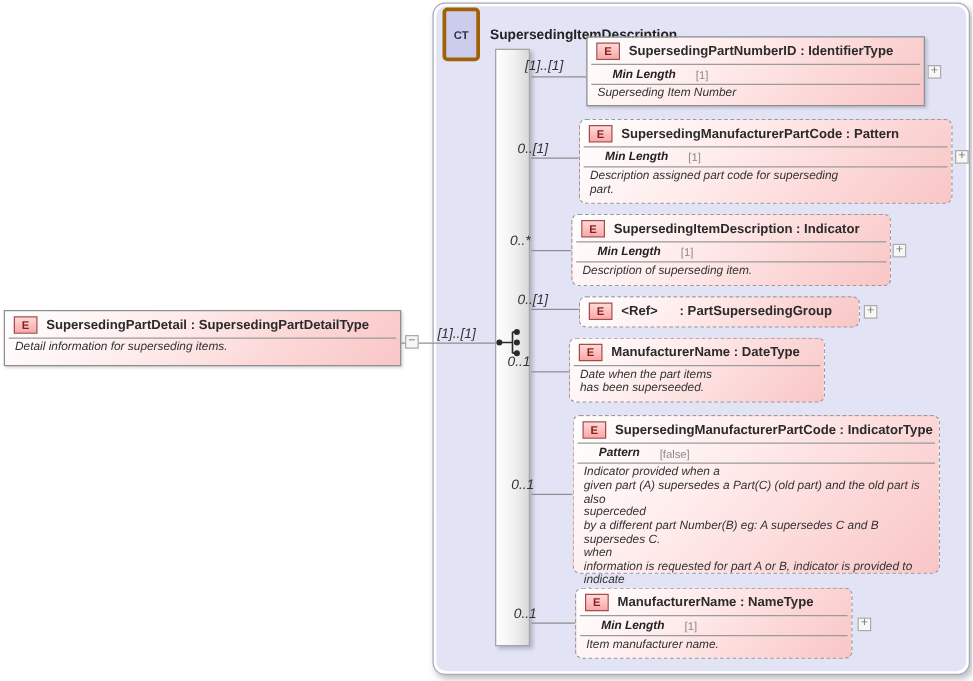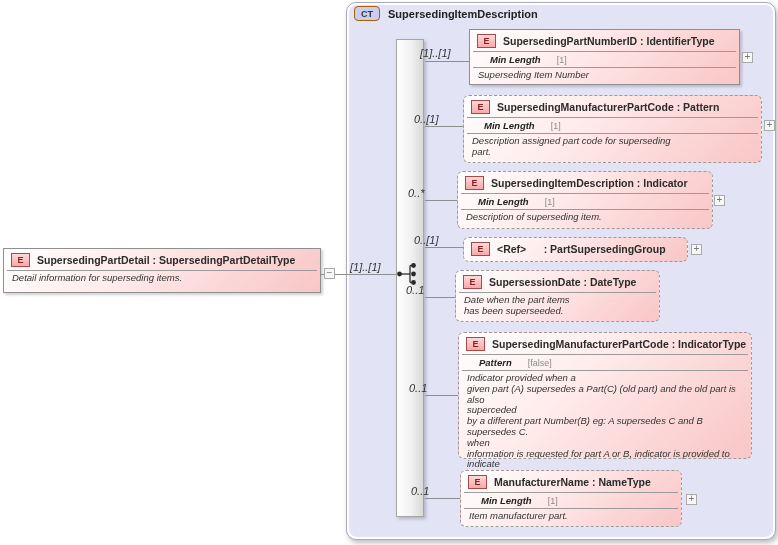--- a/index.html
+++ b/index.html
@@ -6,21 +6,21 @@
   #stage{position:relative;width:778px;height:545px;background:#ffffff;overflow:hidden;
          font-family:"Liberation Sans",sans-serif;}
 
   
   .ct-outer{position:absolute;left:346px;top:2px;width:428px;height:536px;
             background:#ffffff;border:1px solid #a9a9b9;border-radius:10px;
             box-shadow:2px 3px 5px rgba(110,110,125,0.45);}
   .ct-inner{position:absolute;left:2px;top:2px;right:2px;bottom:2px;
             background:#e3e3f6;border-radius:8px;}
   .ct-header{position:absolute;left:354px;top:6px;display:flex;align-items:center;gap:8px;}
-  .ct-badge{min-width:20px;height:13px;padding:0 2px;background:#ccccec;border:1px solid #a16207;
+  .ct-badge{min-width:20px;height:13px;padding:12px 2px;background:#ccccec;border:3px solid #a16207;
             border-radius:4px;color:#333344;font-size:9px;font-weight:bold;
             display:flex;align-items:center;justify-content:center;}
   .ct-title{font-size:11px;font-weight:bold;color:#222222;}
 
   
   .spine{position:absolute;left:396px;top:39px;width:28px;height:478px;
          background:linear-gradient(to right,#ffffff 0%,#f1f1f1 55%,#d9d9d9 100%);
          border:1px solid #a5a5a5;box-shadow:2px 2px 3px rgba(110,110,125,0.4);box-sizing:border-box;}
 
   
@@ -155,21 +155,21 @@
     <div class="title-row">
       <span class="e-badge">E</span>
       <span class="el-title">&lt;Ref&gt;      : PartSupersedingGroup</span>
     </div>
   </div>
   <div class="pm" style="left:691px;top:244px;">+</div>
 
   <div class="box dashed" style="left:455px;top:270px;width:205px;height:52px;">
     <div class="title-row">
       <span class="e-badge">E</span>
-      <span class="el-title">SupersessionDate : DateType</span>
+      <span class="el-title">ManufacturerName : DateType</span>
     </div>
     <div class="row-sep"></div>
     <div class="desc">Date when the part items
 has been superseeded.</div>
   </div>
 
   <div class="box dashed" style="left:458px;top:332px;width:294px;height:127px;">
     <div class="title-row">
       <span class="e-badge">E</span>
       <span class="el-title">SupersedingManufacturerPartCode : IndicatorType</span>
@@ -194,17 +194,17 @@
     <div class="title-row">
       <span class="e-badge">E</span>
       <span class="el-title">ManufacturerName : NameType</span>
     </div>
     <div class="row-sep"></div>
     <div class="facet-row">
       <span class="facet-label">Min Length</span>
       <span class="facet-value">[1]</span>
     </div>
     <div class="row-sep"></div>
-    <div class="desc">Item manufacturer part.</div>
+    <div class="desc">Item manufacturer name.</div>
   </div>
   <div class="pm" style="left:686px;top:494px;">+</div>
 
 </div>
 
 </body></html>

